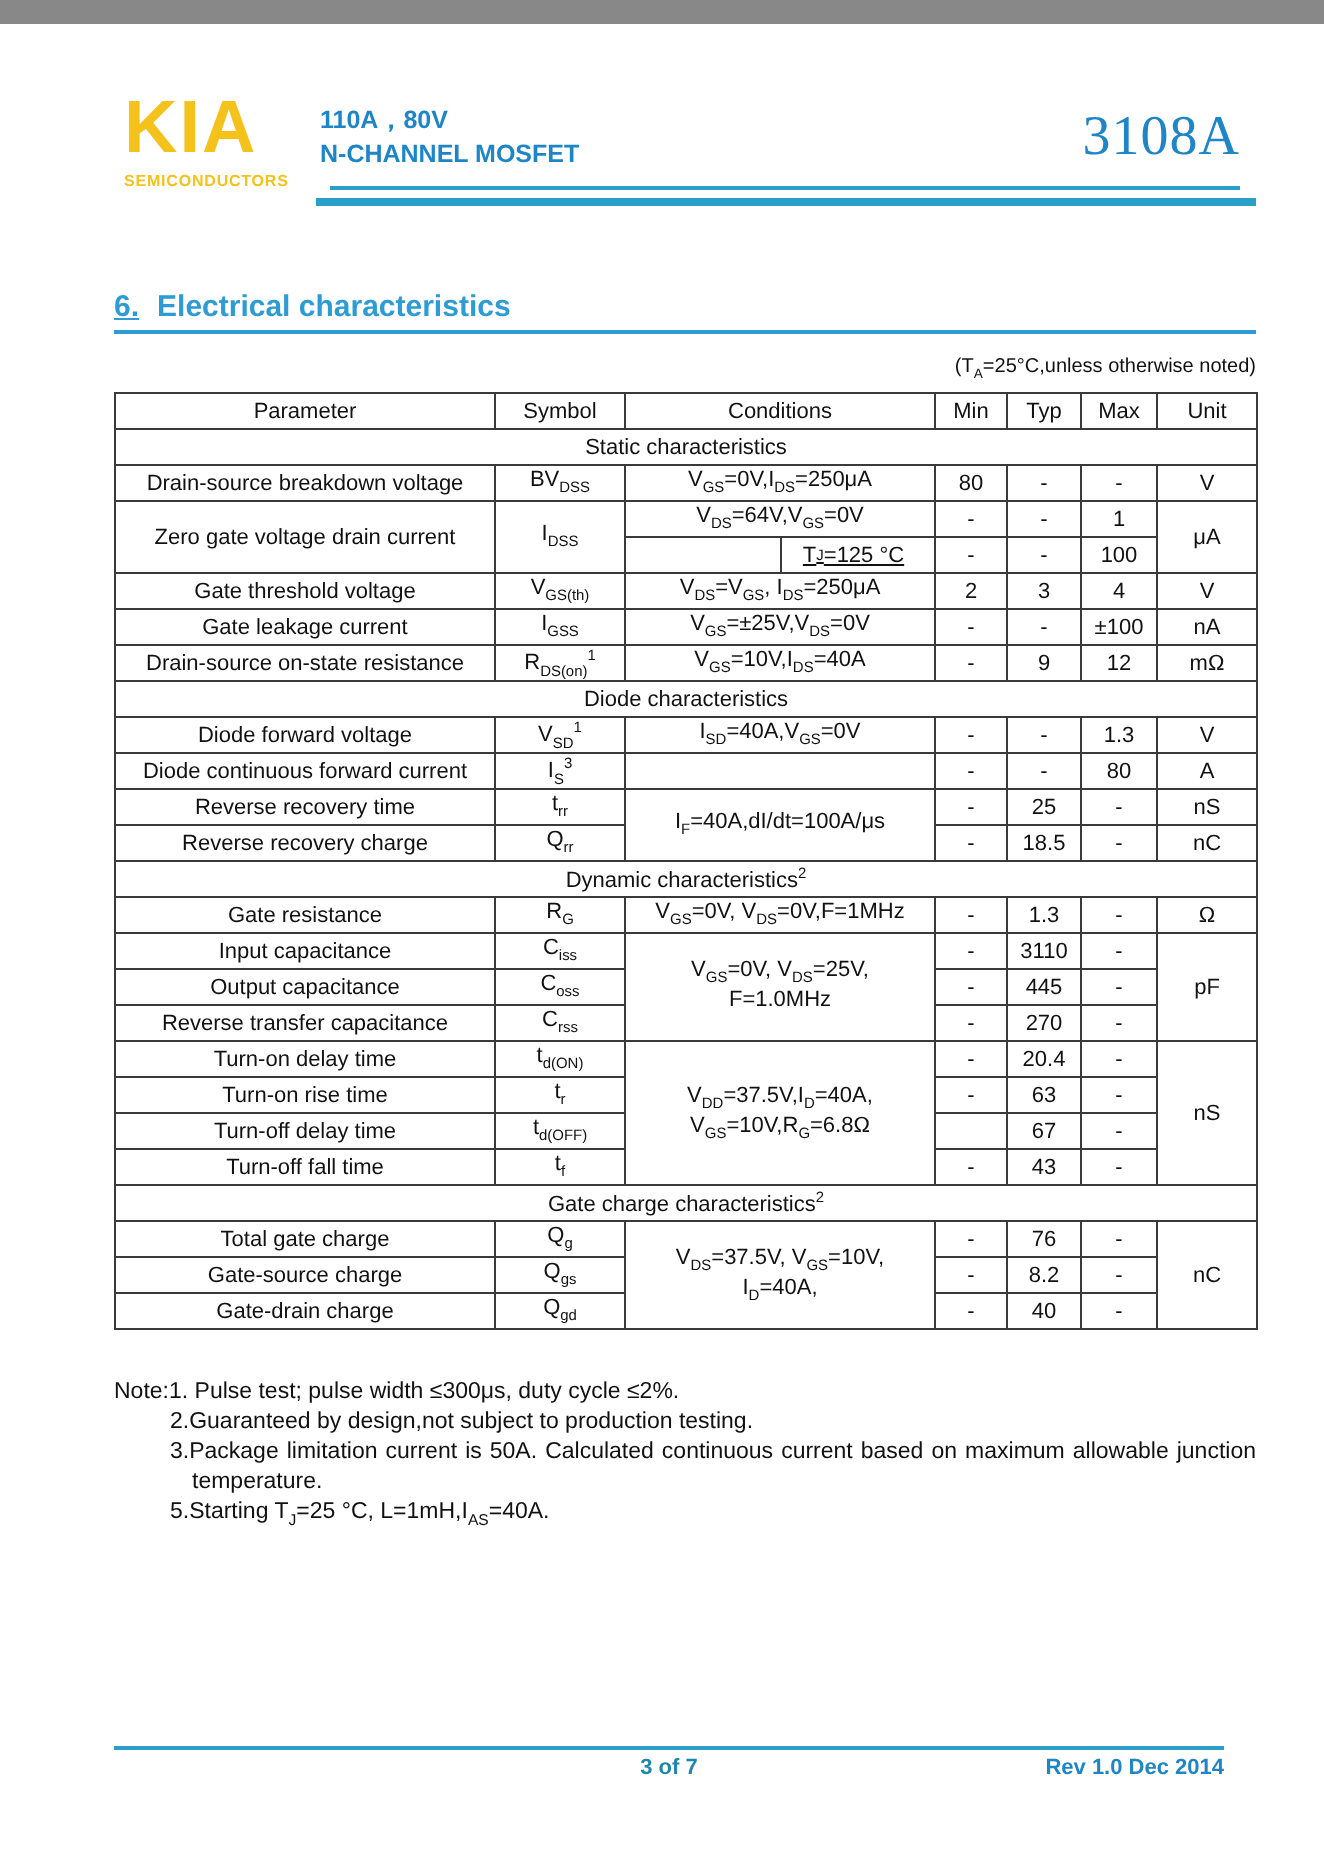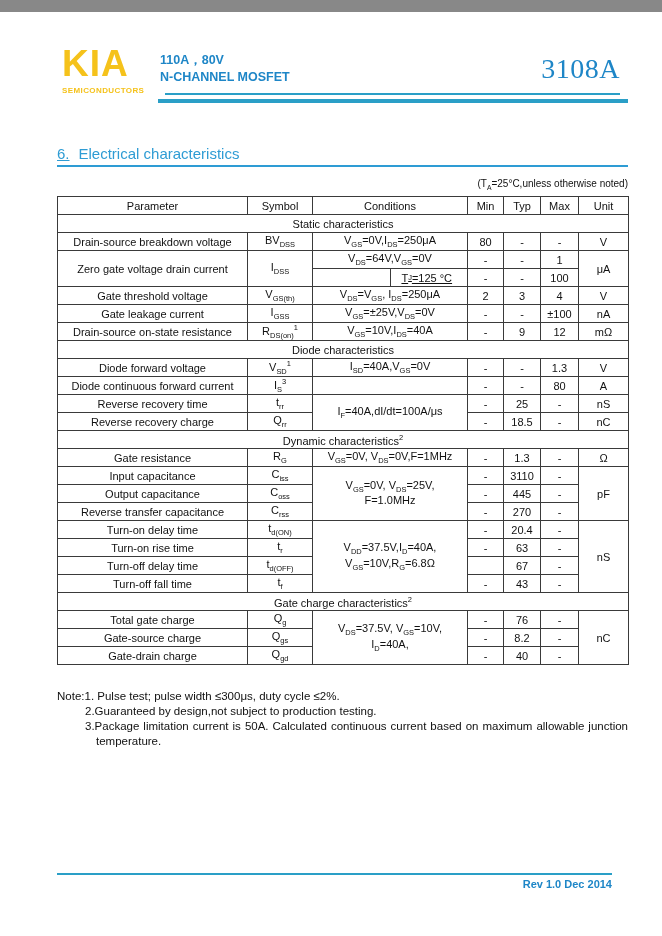--- a/index.html
+++ b/index.html
@@ -20,21 +20,21 @@
   
   .logo{position:absolute;left:62px;top:34px;}
   .logo-text{font-size:37px;font-weight:bold;color:var(--brand-yellow);line-height:0.95;letter-spacing:1px;}
   .logo-sub{font-size:8px;font-weight:bold;color:var(--brand-yellow);margin-top:5px;letter-spacing:0.4px;}
   .header-mid{position:absolute;left:160px;top:40px;color:var(--brand-blue);font-weight:bold;font-size:12.5px;line-height:1.35;}
   .part-number{position:absolute;top:41px;right:42px;font-size:28px;color:var(--brand-blue);letter-spacing:0.5px;font-family:Liberation Serif, serif;}
   .rule-thin{position:absolute;top:81px;left:165px;width:455px;height:2px;background:var(--rule-cyan);}
   .rule-thick{position:absolute;top:87px;left:158px;width:470px;height:4px;background:var(--rule-cyan);}
   
   .section-title{position:absolute;top:133px;left:57px;width:571px;color:var(--title-blue);
-    font-size:15px;border-bottom:2px solid var(--title-blue);padding-bottom:3px;}
+    font-size:15px;border-bottom:2px solid var(--title-blue);padding-bottom:3px;font-weight:bold;}
   .section-title .num{text-decoration:underline;}
   .section-title .label{margin-left:9px;}
   .ta-note{position:absolute;top:166px;left:57px;width:571px;text-align:right;font-size:10px;color:#111;}
   
   table.spec{position:absolute;top:184px;left:57px;width:571px;border-collapse:collapse;table-layout:fixed;
     font-size:11px;color:#111;}
   table.spec td{border:1px solid var(--border);height:18px;padding:0 4px;text-align:center;vertical-align:middle;overflow:hidden;}
   td.param,td.section{text-align:left;}
   td.section{font-size:11px;}
   td.pre{white-space:pre-line;line-height:1.25;}
@@ -302,20 +302,22 @@
       <td>40</td>
       <td>-</td>
     </tr>
     </tbody>
   </table>
 
   <div class="notes">
     <div>Note:1. Pulse test; pulse width ≤300μs, duty cycle ≤2%.</div>
     <div class="note-rest">2.Guaranteed by design,not subject to production testing.</div>
     <div class="note-rest note-justify">3.Package limitation current is 50A. Calculated continuous current based on maximum allowable junction temperature.</div>
+    <div class="note-rest">5.Starting T<sub>J</sub>=25 °C, L=1mH,I<sub>AS</sub>=40A.</div>
   </div>
 
   <div class="footer-rule"></div>
   <div class="footer-row">
+    <span class="page-number">3 of 7</span>
     <span class="revision">Rev 1.0 Dec 2014</span>
   </div>
 
 </div>
 
 </body></html>

